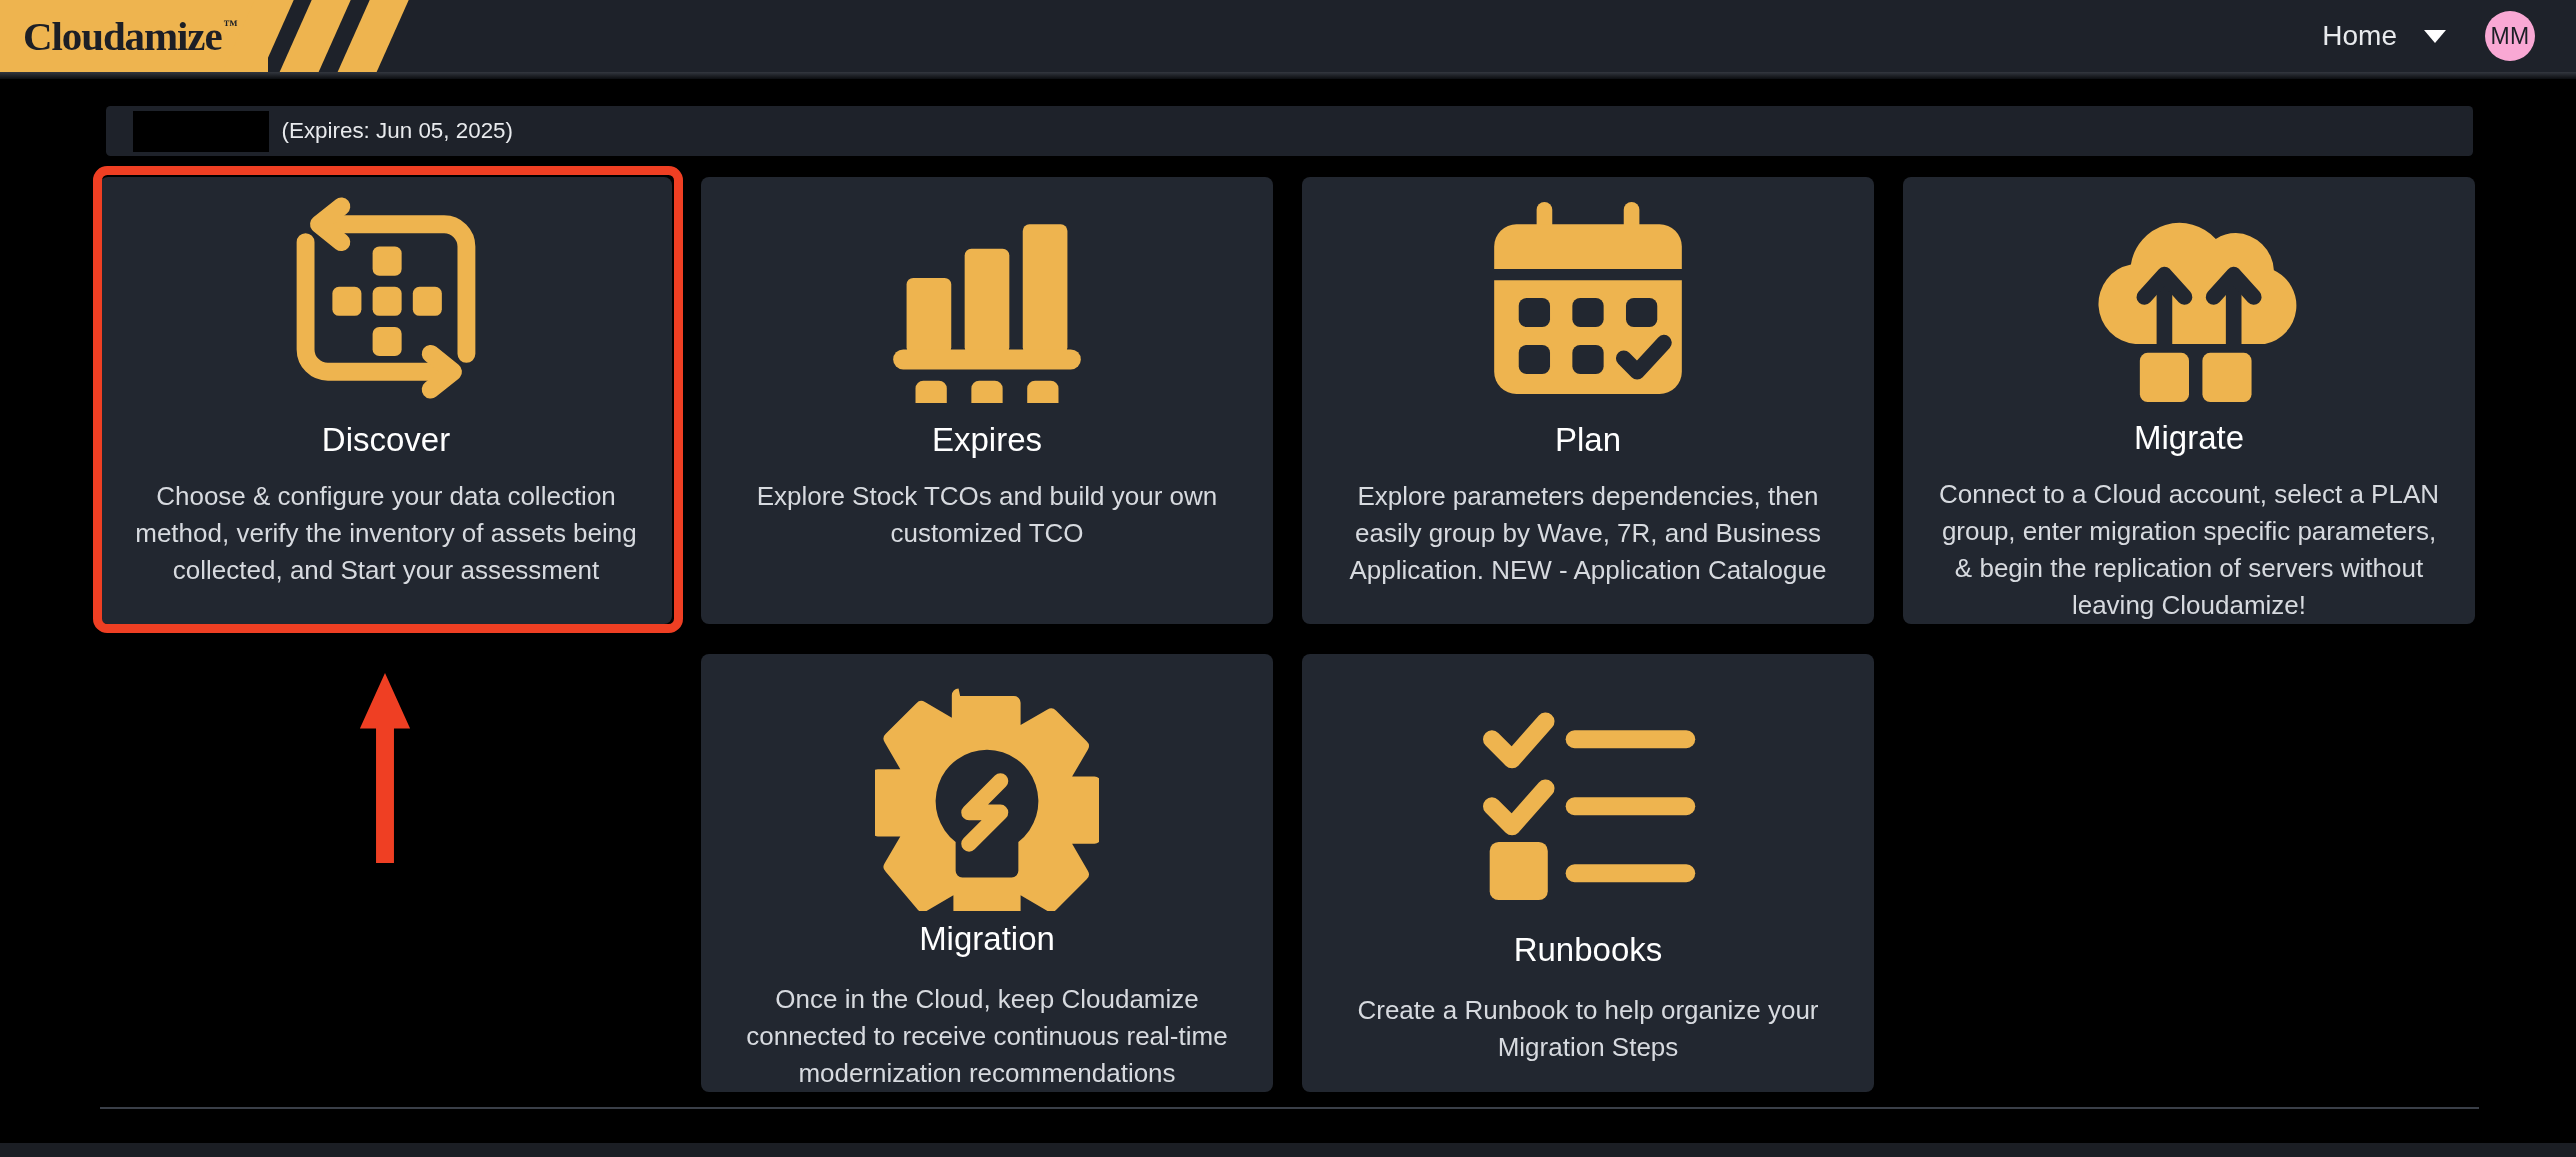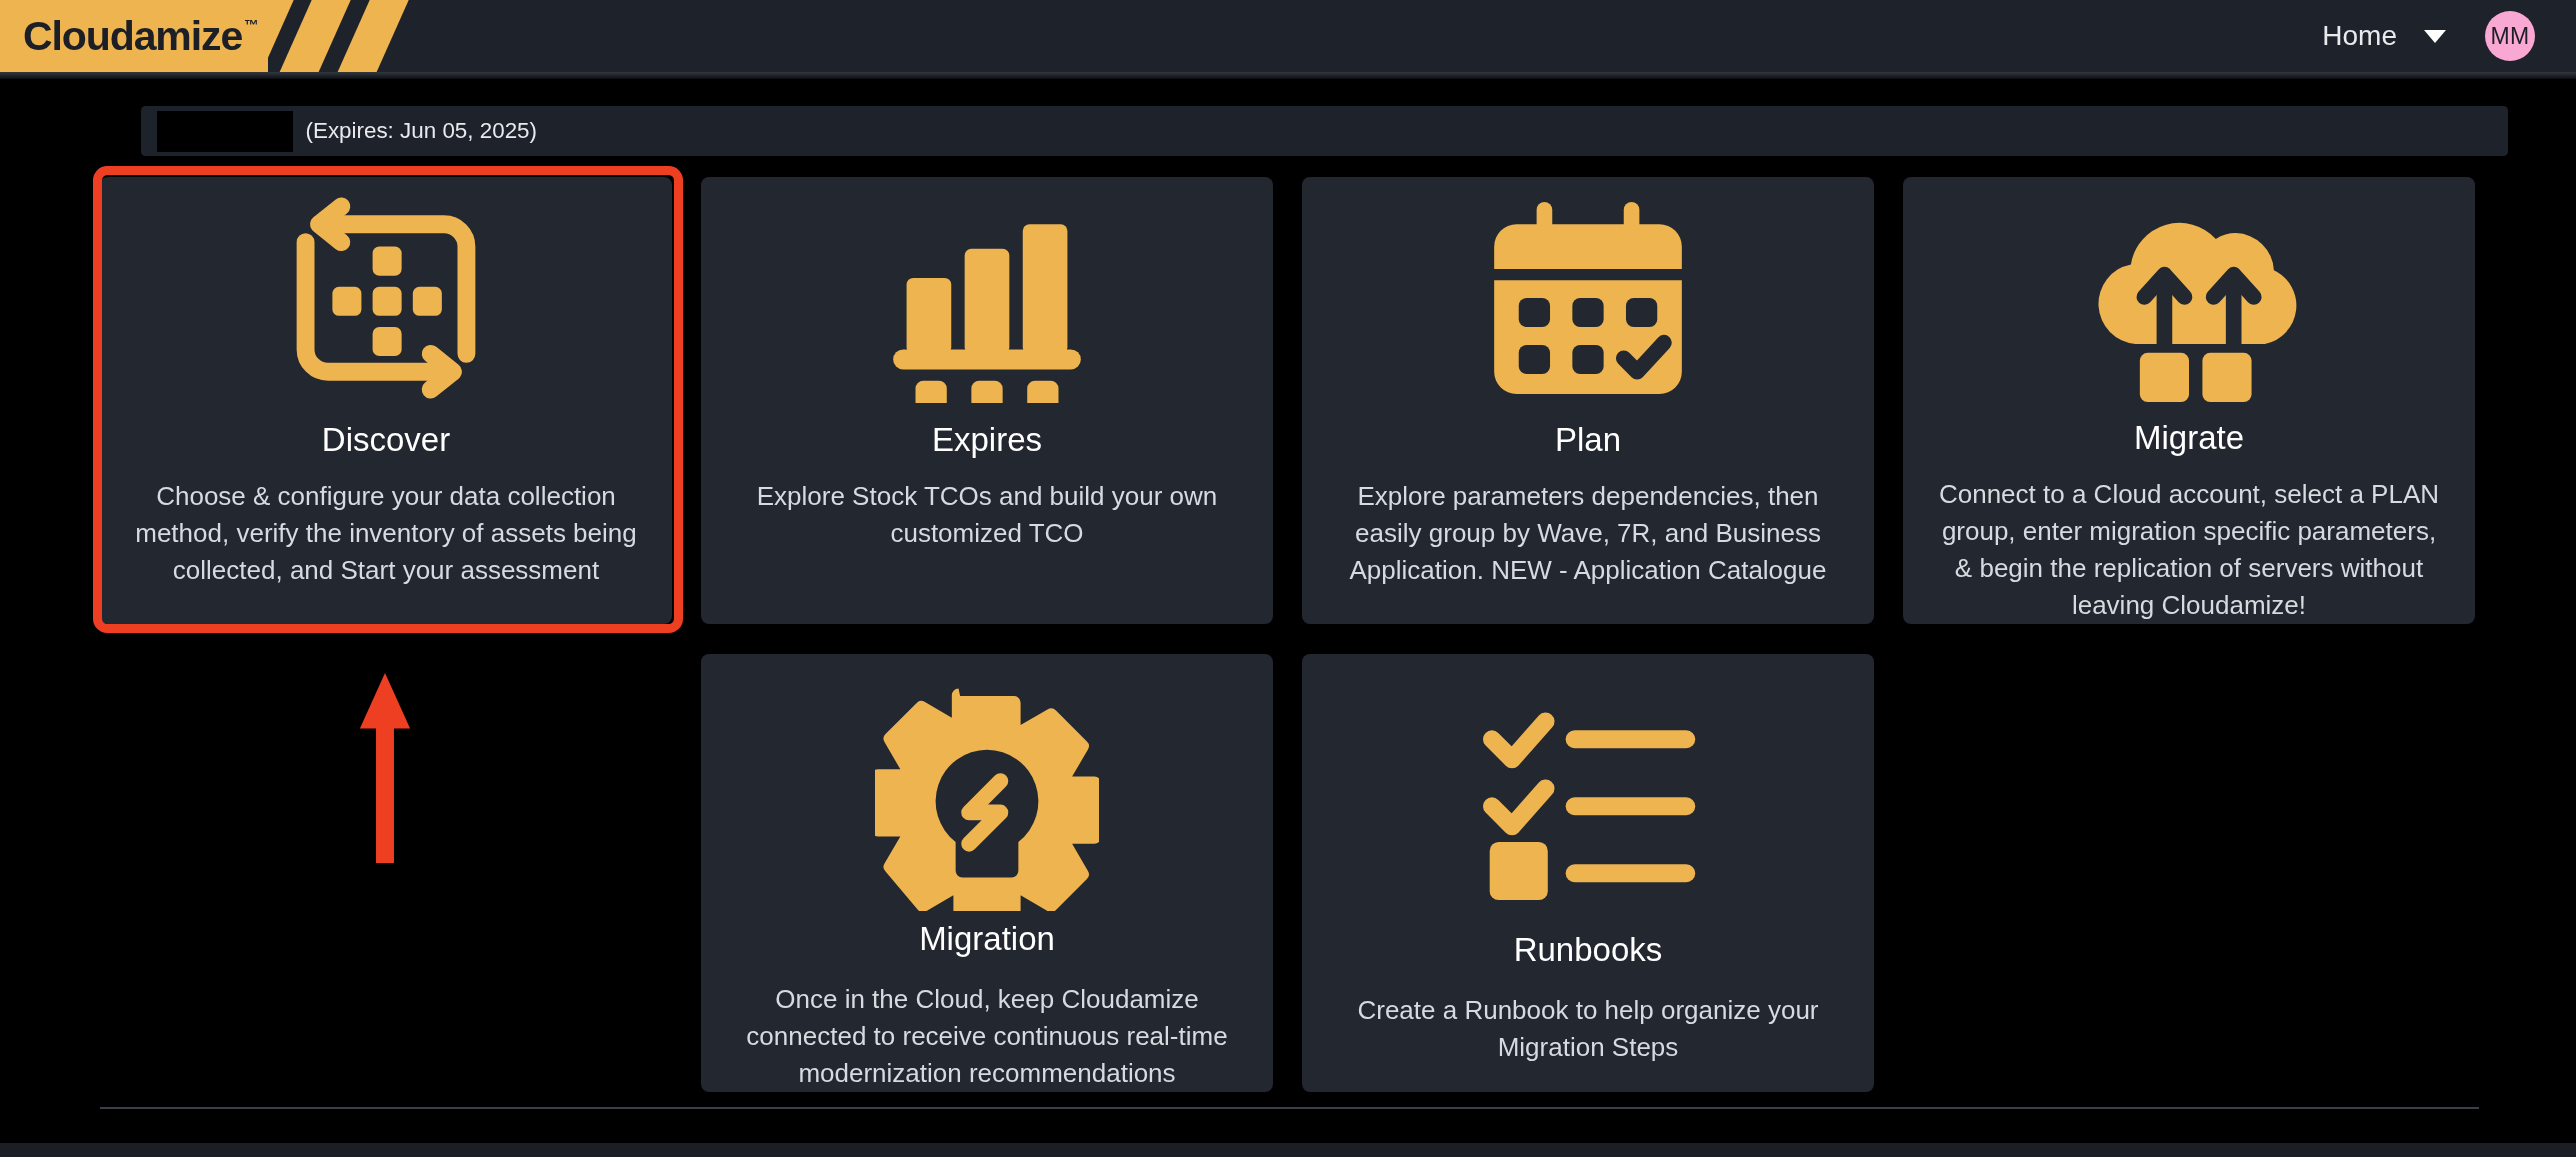--- a/index.html
+++ b/index.html
@@ -56,21 +56,21 @@
     background: #eeb44f;
     transform: skewX(-24deg);
   }
   .stripe.s1 { left: 7.2px; }
   .stripe.s2 { left: 64px; }
   .stripe.s3 { left: 122px; }
   .wordmark {
     position: relative;
     z-index: 3;
     margin-left: 23px;
-    font-family: Liberation Sans, sans-serif;
+    font-family: Liberation Serif, serif;
     font-size: 41px;
     font-weight: 700;
     letter-spacing: -1.1px;
     color: #1c1f26;
     white-space: nowrap;
   }
   .tm {
     font-size: 14.3px;
     vertical-align: 19.7px;
     font-weight: 700;
@@ -115,23 +115,22 @@
 
   
   .license-bar {
     position: absolute;
     top: 106px; left: 106px;
     width: 2367px; height: 50px;
     background: #1e222a;
     border-radius: 4.5px;
     display: flex;
     align-items: center;
-    padding-left: 16px;
+    padding-left: 27px;
     gap: 12.5px;
-    margin-left: 35px;
   }
   .redacted {
     width: 136px; height: 41px;
     background: #000000;
   }
   .license-text {
     color: #e8eaed;
     font-size: 22.4px;
   }
 

